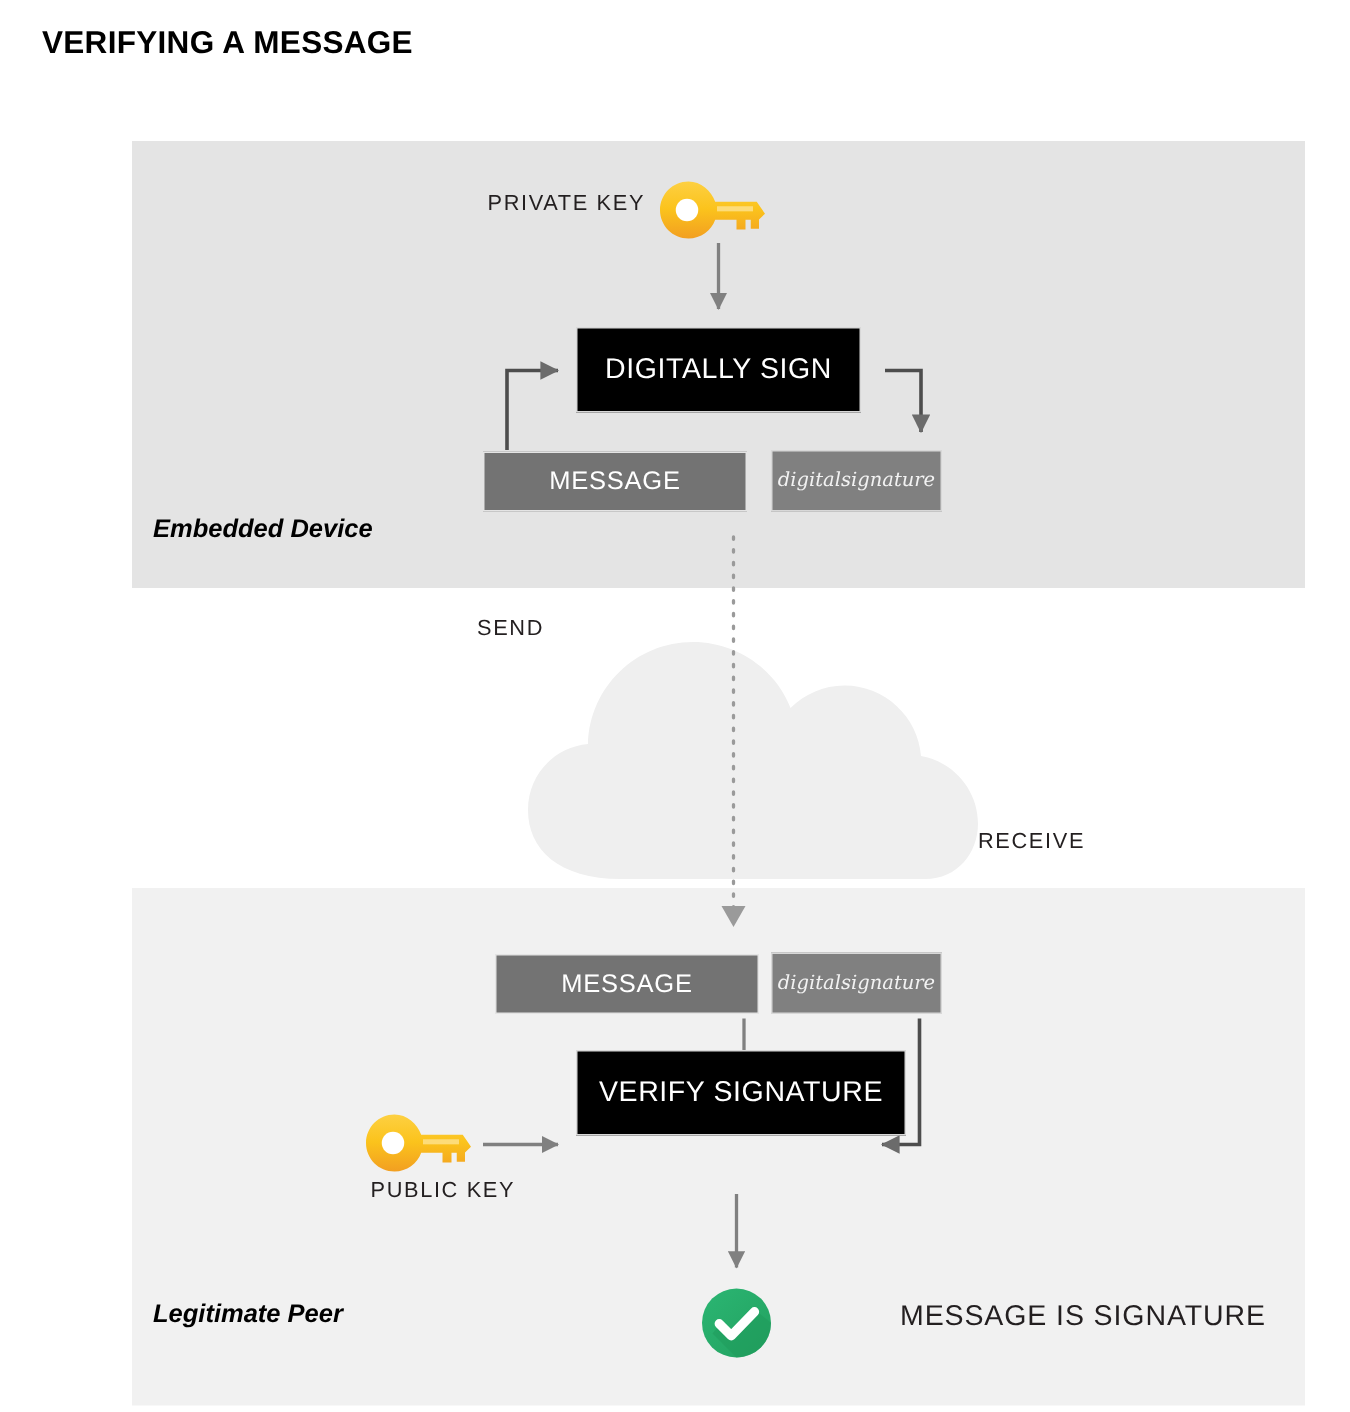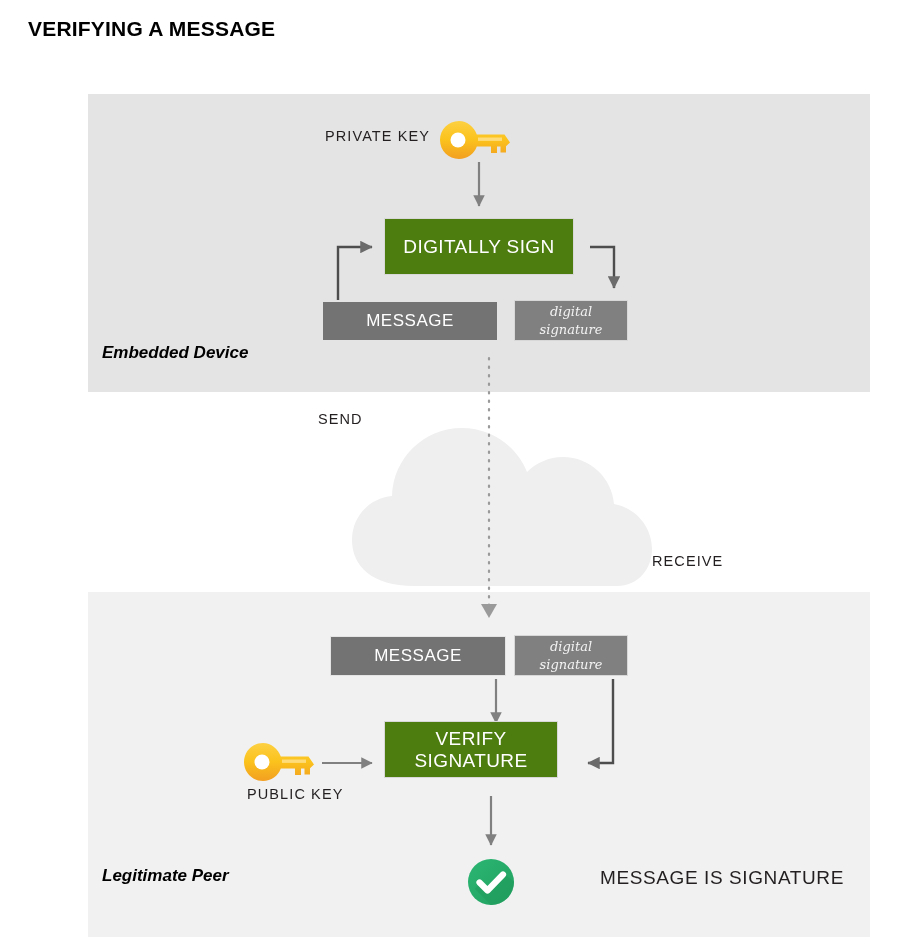--- a/index.html
+++ b/index.html
@@ -66,50 +66,50 @@
   .box {
     position: absolute;
     display: flex;
     align-items: center;
     justify-content: center;
     box-sizing: border-box;
     color: #ffffff;
     text-align: center;
   }
   .box-gray {
-    background: #4d7c0f;
+    background: #000000;
     border: 1px solid #d8d8d8;
     font-size: 19px;
     letter-spacing: 0.4px;
   }
   .box-red {
     background: #737373;
     border: 1px solid #e4e4e4;
     font-size: 17px;
     letter-spacing: 0.5px;
   }
   .box-sig {
     background: #808080;
     border: 1px solid #d8d8d8;
     font-family: "DejaVu Serif", serif;
     font-style: italic;
     font-size: 13px;
     line-height: 1.35;
     color: #f2f2f2;
-    flex-direction: column;
+    flex-direction: row;
   }
   .box-sig span { display: block; }
 
   #box-digitally-sign { left: 384px; top: 218px; width: 190px; height: 57px; }
   #box-message-top    { left: 322px; top: 301px; width: 176px; height: 40px; }
   #box-sig-top        { left: 514px; top: 300px; width: 114px; height: 41px; }
 
   #box-message-bottom { left: 330px; top: 636px; width: 176px; height: 40px; }
   #box-sig-bottom     { left: 514px; top: 635px; width: 114px; height: 41px; }
-  #box-verify-signature { left: 384px; top: 721px; width: 174px; height: 57px; }
+  #box-verify-signature { left: 384px; top: 700px; width: 220px; height: 57px; }
 
   
   .label {
     position: absolute;
     font-size: 14.5px;
     letter-spacing: 1.1px;
     color: #231f20;
     white-space: nowrap;
   }
   #label-private-key { left: 325px; top: 128px; }

